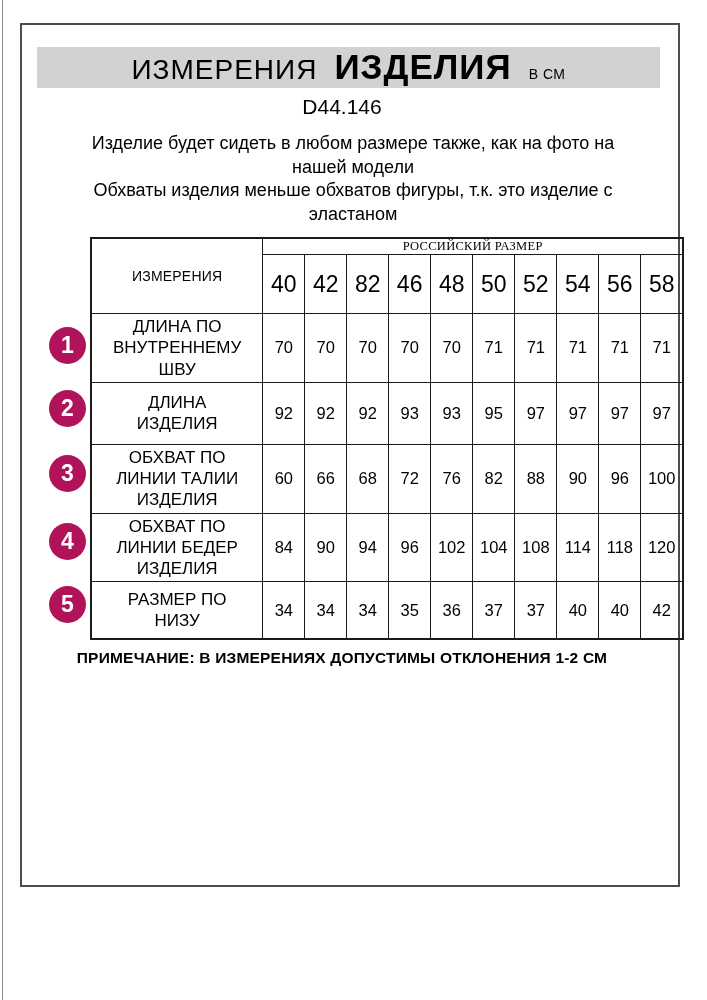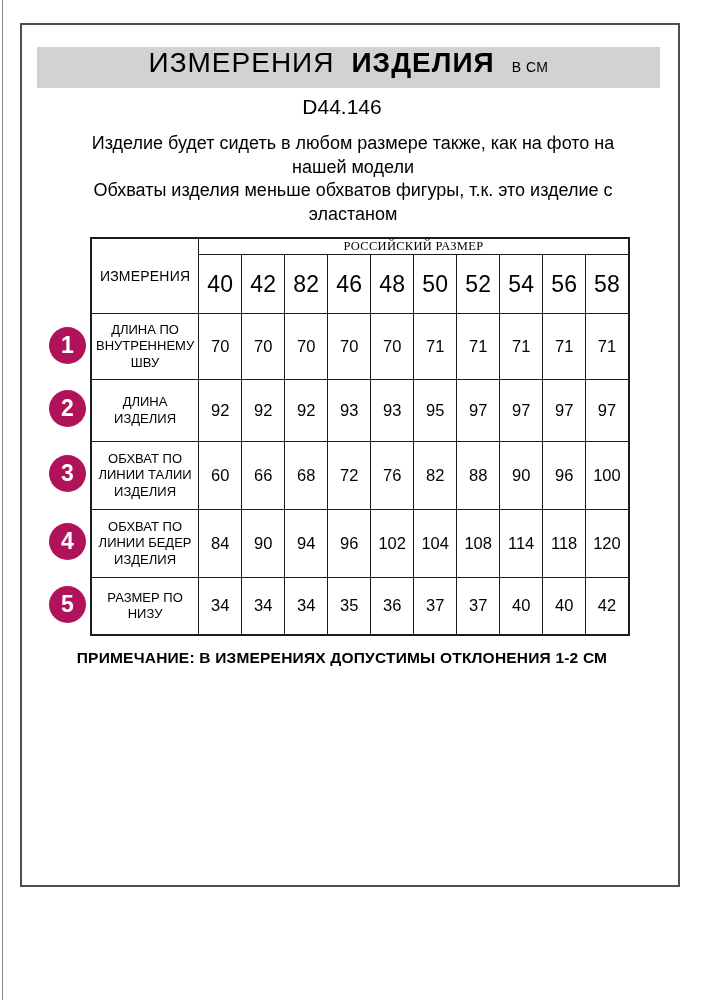--- a/index.html
+++ b/index.html
@@ -28,21 +28,21 @@
     border:2px solid #4d4d4d;
   }
   .title-band {
     position:absolute; left:37px; top:47px;
     width:623px; height:41px;
     background:#d2d2d2;
     display:flex; align-items:baseline; justify-content:center;
     gap:17px;
   }
   .title-w1 { font-size:28px; letter-spacing:1px; }
-  .title-w2 { font-size:28px; font-weight:bold; letter-spacing:1px; }
+  .title-w2 { font-size:35px; font-weight:bold; letter-spacing:1px; }
   .title-unit { font-size:14px; letter-spacing:0.5px; }
   .model-code {
     position:absolute; top:95px; left:0; width:100%;
     text-align:center; font-size:21px;
   }
   .intro {
     position:absolute; left:63px; width:580px;
     text-align:center; font-size:18px; line-height:1.32;
   }
   .intro1 { top:132px; }
@@ -64,22 +64,22 @@
   tr.row-sizes    { height:59px; }
   tr.row-d1 { height:66px; }
   tr.row-d2 { height:62px; }
   tr.row-d3 { height:68px; }
   tr.row-d4 { height:68px; }
   tr.row-d5 { height:57px; }
   .group-header-cell { font-size:12.5px; letter-spacing:0.3px;font-family:Liberation Serif, serif; }
   .corner-cell { font-size:14px; letter-spacing:0.2px; }
   .size-cell { font-size:23px; font-weight:bold; }
   .label-cell {
-    font-size:13px; line-height:1.25;
-    padding:2px 4px;
+    font-size:17px; line-height:1.25;
+    padding:2px 21px;
     overflow-wrap:break-word; word-wrap:break-word;
   }
   .value-cell { font-size:16.5px; }
   .num-circle {
     position:absolute; left:49px;
     width:37px; height:37px; border-radius:50%;
     background:#b1135a; color:#fff;
     font-size:23px; font-weight:bold;
     display:flex; align-items:center; justify-content:center;
   }

